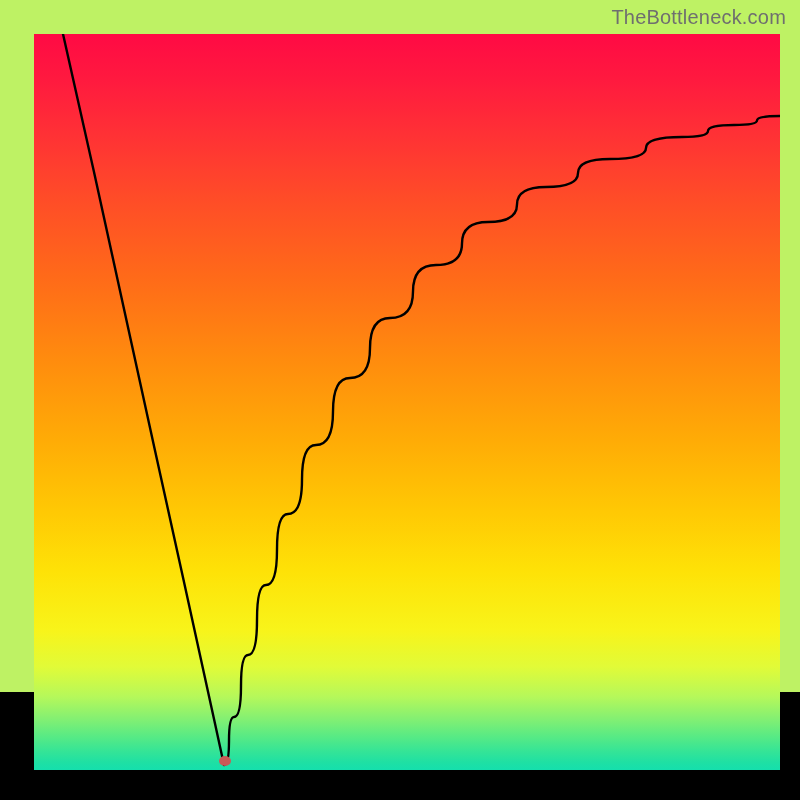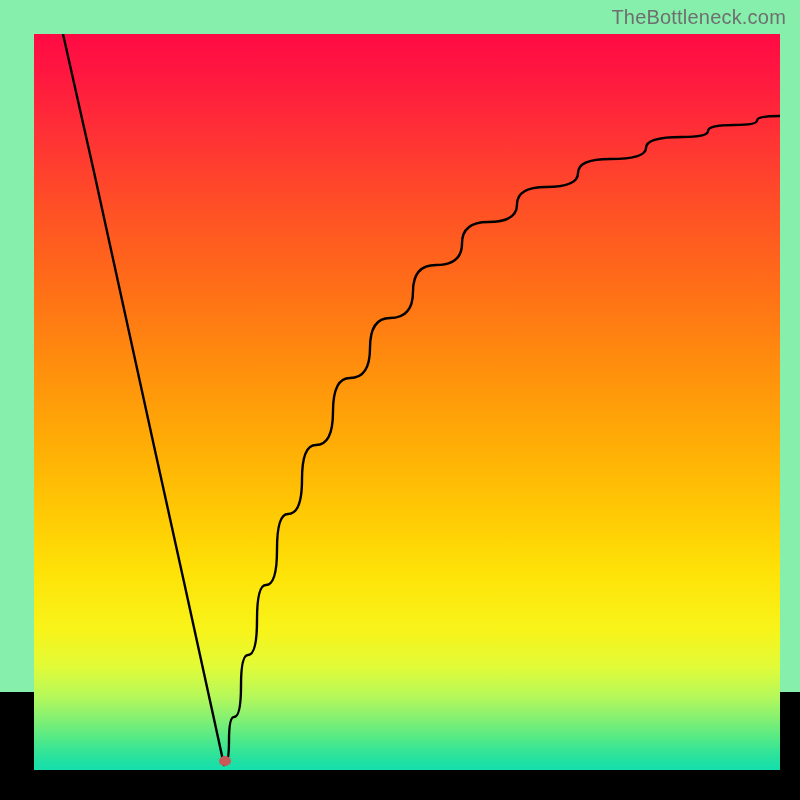--- a/index.html
+++ b/index.html
@@ -8,21 +8,21 @@
     width: 800px;
     height: 800px;
     background: #000;
     overflow: hidden;
     font-family: Arial, Helvetica, sans-serif;
   }
   .stage {
     position: relative;
     width: 800px;
     height: 692px;
-    background: #86efac;
+    background: #bef264;
   }
   .plot {
     position: absolute;
     left: 34px;
     top: 34px;
     width: 746px;
     height: 736px;
     
     background: linear-gradient(
       to bottom,

